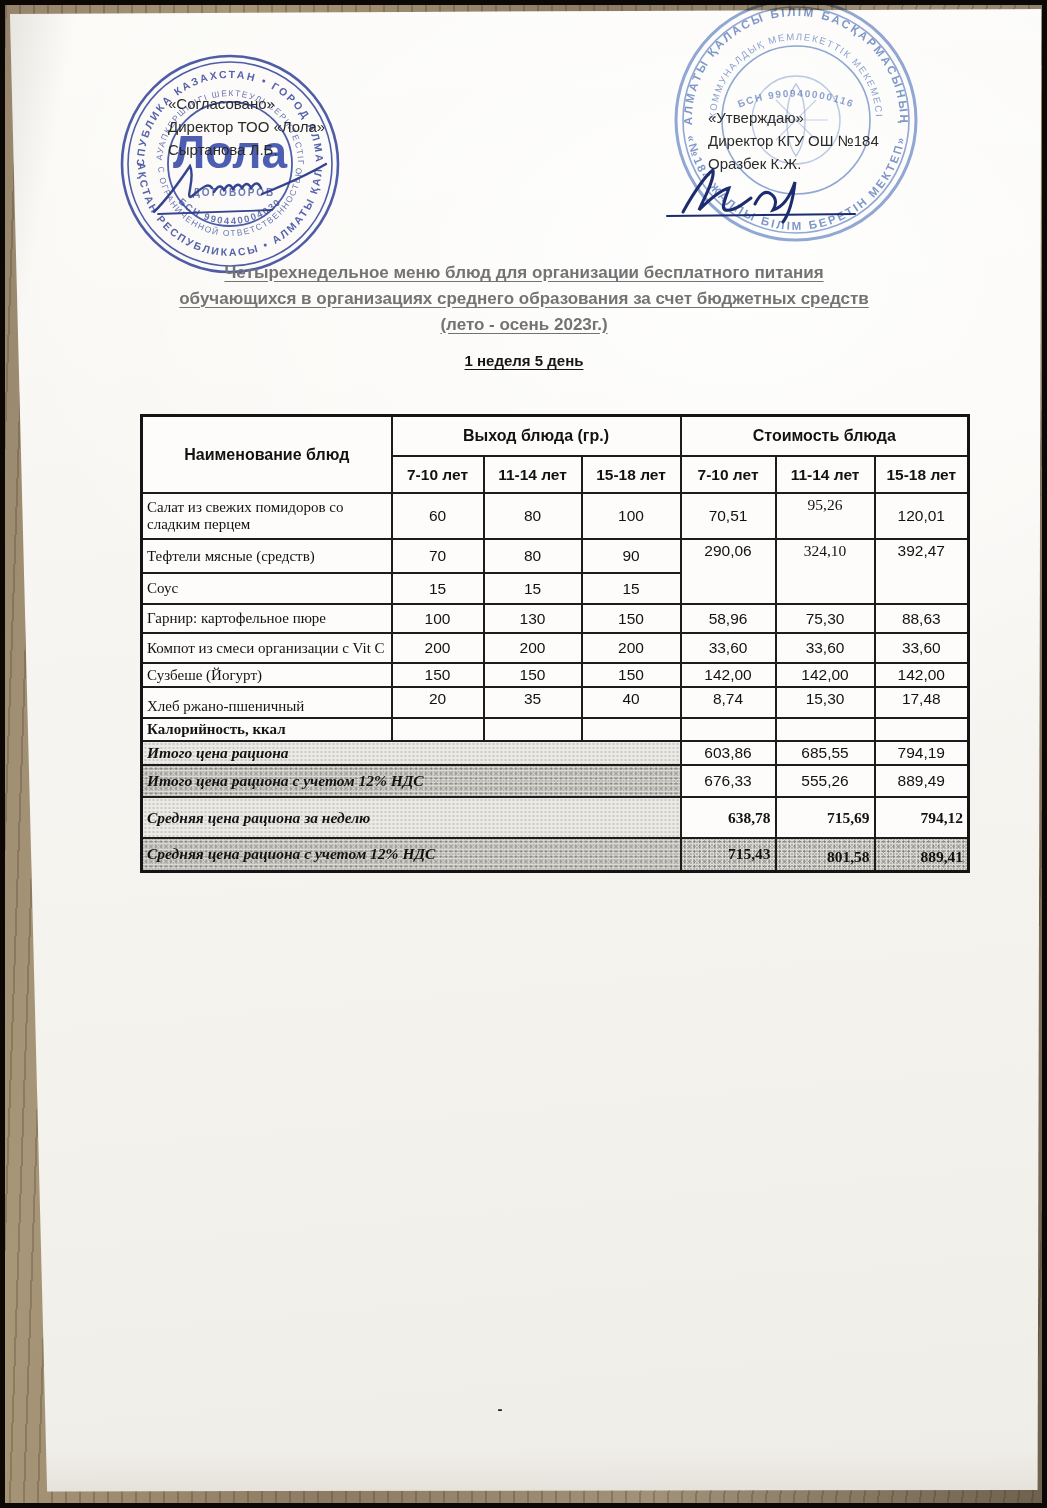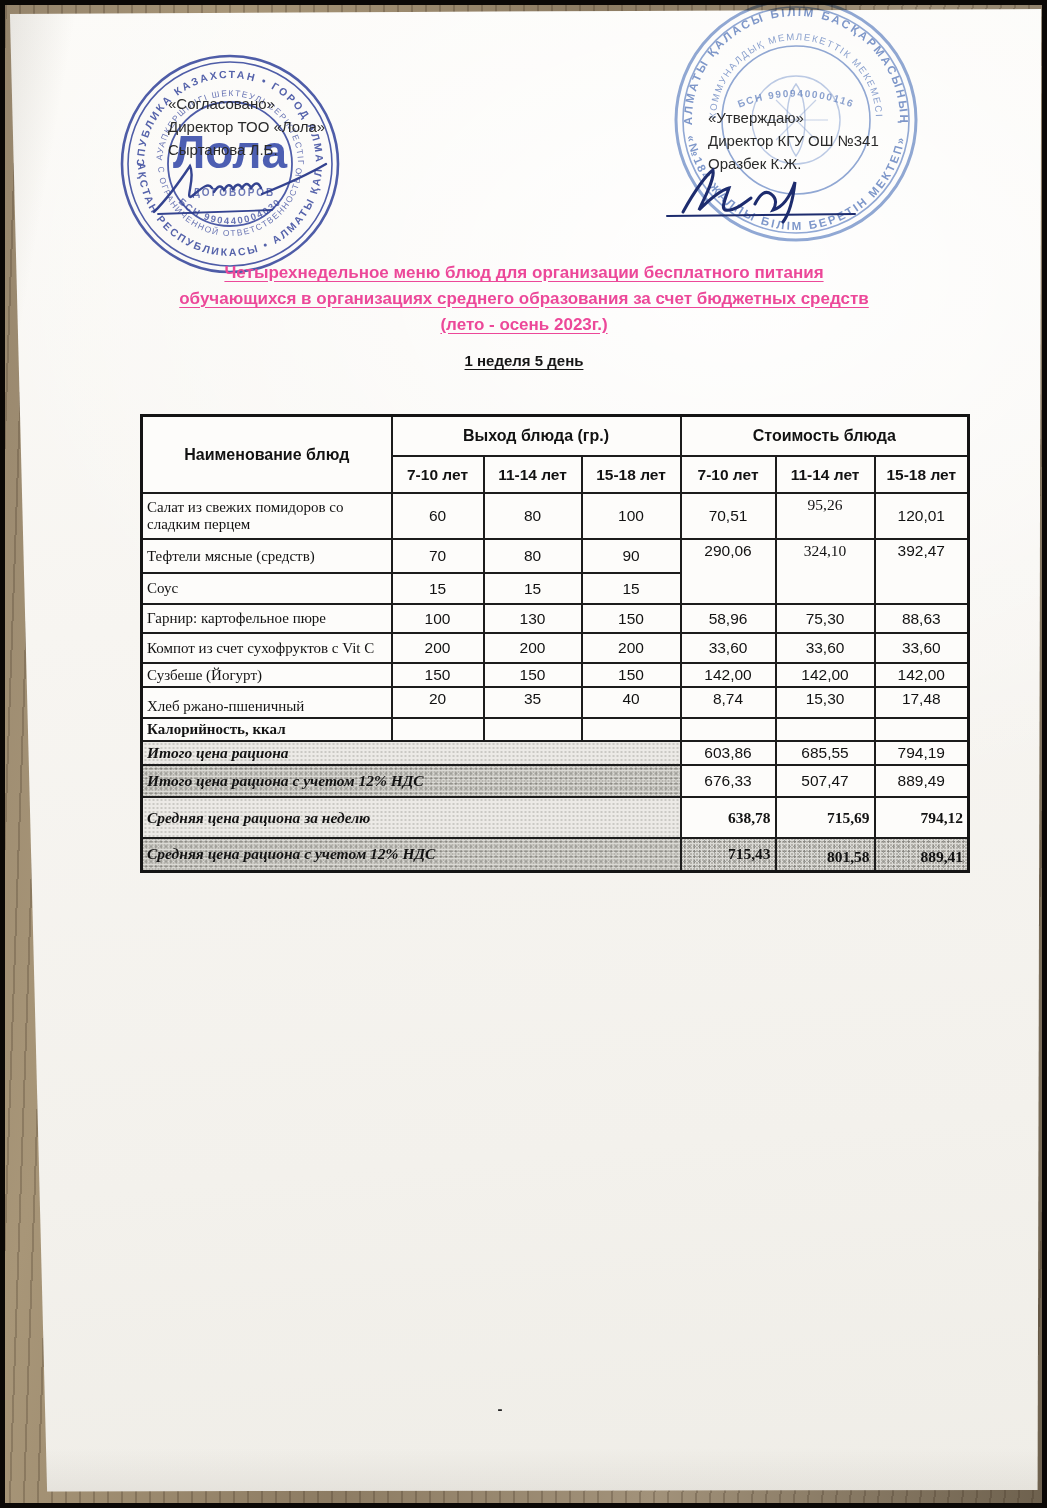--- a/index.html
+++ b/index.html
@@ -16,21 +16,21 @@
           linear-gradient(175deg,#fcfbf8 0%,#f7f5f1 40%,#f3f1ec 75%,#efede7 100%);}
   .paper:after{content:"";position:absolute;inset:0;
         background:linear-gradient(100deg,rgba(120,110,95,.18) 0%,rgba(255,255,255,0) 6%),
                    linear-gradient(0deg,rgba(120,110,95,.12) 0%,rgba(255,255,255,0) 4%);}
   
   .approval{position:absolute;font-size:15px;line-height:23px;color:#2a2a2a;z-index:5;}
   .approval-left{left:168px;top:92px;}
   .approval-right{left:708px;top:106px;}
   
   .title{position:absolute;left:60px;top:260px;width:928px;text-align:center;z-index:5;}
-  .title .tline{font-weight:bold;font-size:17px;line-height:26px;color:#ec4899;
+  .title .tline{font-weight:bold;font-size:17px;line-height:26px;color:#737373;
         text-decoration:underline;text-underline-offset:3px;}
   .subtitle{position:absolute;left:60px;top:352px;width:928px;text-align:center;
         font-weight:bold;font-size:15px;color:#161616;text-decoration:underline;
         text-underline-offset:3px;z-index:5;}
   
   .stamp{position:absolute;mix-blend-mode:multiply;z-index:4;}
   .stamp-left{left:112px;top:46px;}
   .stamp-right{left:668px;top:-8px;}
   .stamp text{font-family:"Liberation Sans",sans-serif;}
   
@@ -148,21 +148,21 @@
     </g>
   </svg>
 
   <div class="approval approval-left">
     <div>«Согласовано»</div>
     <div>Директор ТОО «Лола»</div>
     <div>Сыртанова Л.Б.</div>
   </div>
   <div class="approval approval-right">
     <div>«Утверждаю»</div>
-    <div>Директор КГУ ОШ №341</div>
+    <div>Директор КГУ ОШ №184</div>
     <div>Оразбек К.Ж.</div>
   </div>
 
   <div class="title">
     <div class="tline">Четырехнедельное меню блюд для организации бесплатного питания</div>
     <div class="tline">обучающихся в организациях среднего образования за счет бюджетных средств</div>
     <div class="tline">(лето - осень 2023г.)</div>
   </div>
   <div class="subtitle">1 неделя 5 день</div>
 
@@ -219,21 +219,21 @@
       <tr class="r-garnir">
         <td class="name">Гарнир:  картофельное пюре</td>
         <td class="num">100</td>
         <td class="num">130</td>
         <td class="num">150</td>
         <td class="num">58,96</td>
         <td class="num">75,30</td>
         <td class="num">88,63</td>
       </tr>
       <tr class="r-kompot">
-        <td class="name">Компот из счет сухофруктов с Vit C</td>
+        <td class="name">Компот из смеси организации с Vit C</td>
         <td class="num">200</td>
         <td class="num">200</td>
         <td class="num">200</td>
         <td class="num">33,60</td>
         <td class="num">33,60</td>
         <td class="num">33,60</td>
       </tr>
       <tr class="r-suzb">
         <td class="name">Сузбеше (Йогурт)</td>
         <td class="num">150</td>
@@ -264,21 +264,21 @@
 
       <tr class="srow" style="height:22px;">
         <td class="sum-label shade-light" colspan="4">Итого цена рациона</td>
         <td class="sum-val">603,86</td>
         <td class="sum-val">685,55</td>
         <td class="sum-val">794,19</td>
       </tr>
       <tr class="srow" style="height:32px;">
         <td class="sum-label shade-dark" colspan="4">Итого цена рациона с учетом 12% НДС</td>
         <td class="sum-val">676,33</td>
-        <td class="sum-val">507,47</td>
+        <td class="sum-val">555,26</td>
         <td class="sum-val">889,49</td>
       </tr>
       <tr class="srow" style="height:41px;">
         <td class="sum-label shade-light" colspan="4">Средняя цена рациона за неделю</td>
         <td class="sum-val-right">638,78</td>
         <td class="sum-val-right">715,69</td>
         <td class="sum-val-right">794,12</td>
       </tr>
       <tr class="srow" style="height:33px;">
         <td class="sum-label shade-dark" colspan="4">Средняя цена рациона с учетом 12% НДС</td>

